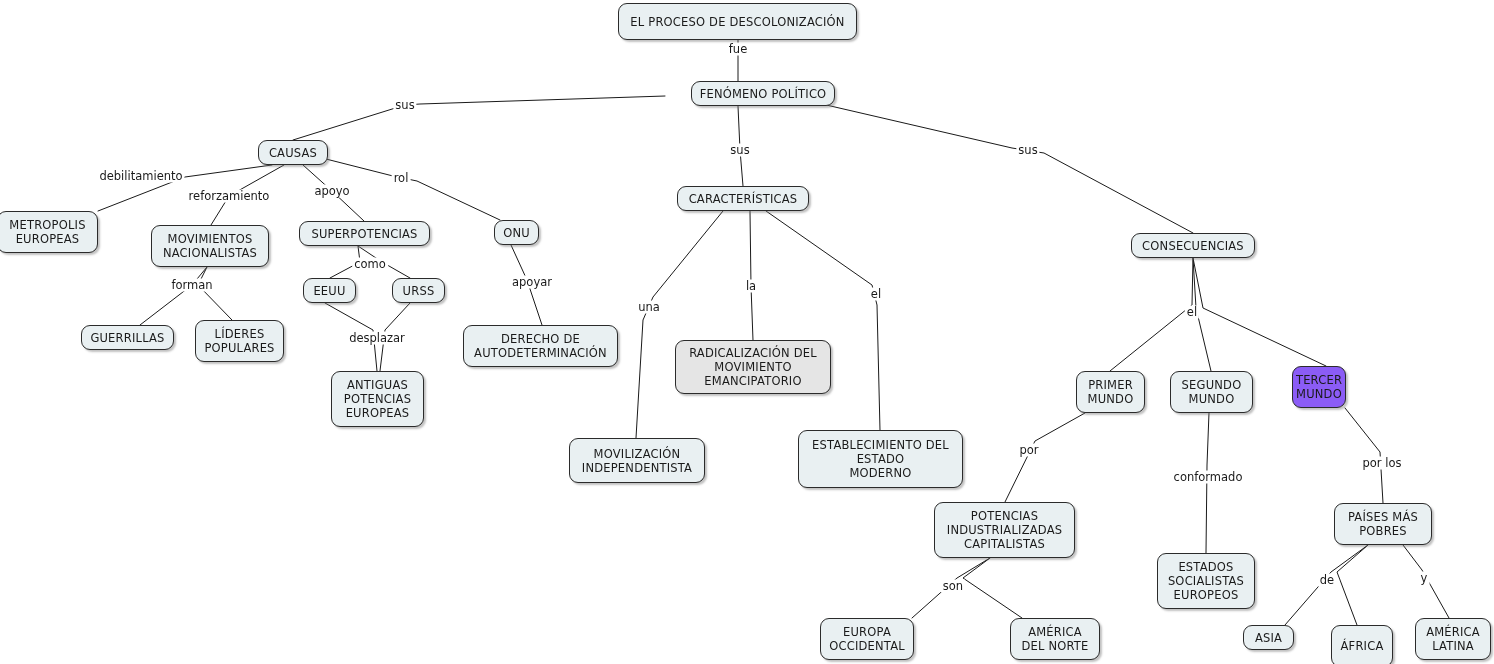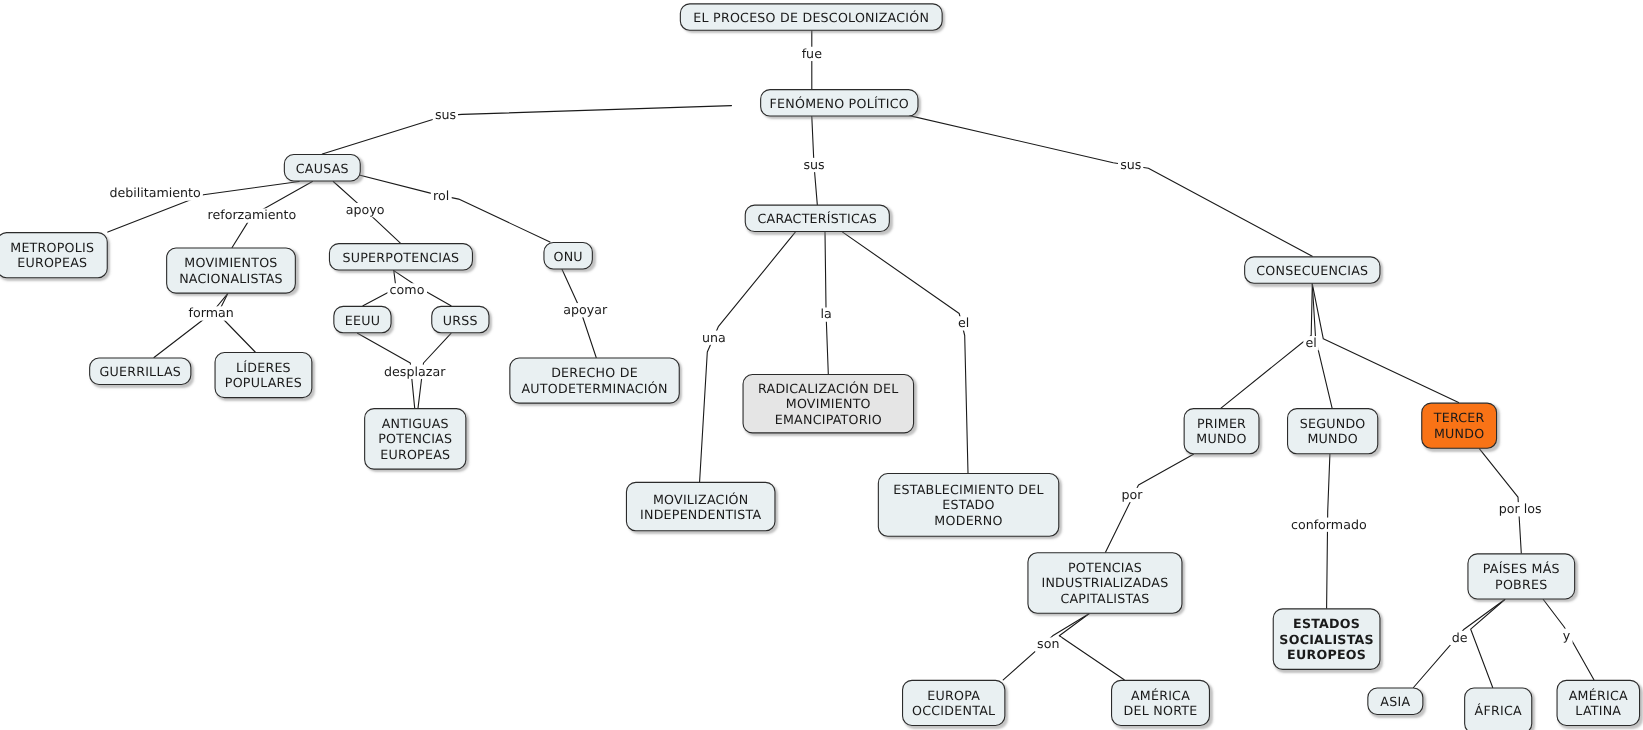--- a/index.html
+++ b/index.html
@@ -112,21 +112,21 @@
       <div class="cmap-link-label" style="left: 876px; top: 294px;">el</div>
       <div class="cmap-link-label" style="left: 1192px; top: 312px;">el</div>
       <div class="cmap-link-label" style="left: 1029px; top: 450px;">por</div>
       <div class="cmap-link-label" style="left: 1208px; top: 477px;">conformado</div>
       <div class="cmap-link-label" style="left: 1382px; top: 463px;">por los</div>
       <div class="cmap-link-label" style="left: 953px; top: 586px; text-align: center;">son</div>
       <div class="cmap-link-label" style="left: 1327px; top: 580px;">de</div>
       <div class="cmap-link-label" style="left: 1424px; top: 578px;">y</div>
     </div>
   <div id="cmap-nodes">
-      <div class="cmap-node" style="left: 618px; top: 3px; width: 239px; height: 25px; background: rgb(233, 240, 242); border-color: rgb(43, 43, 43); color: rgb(26, 26, 26);">EL PROCESO DE DESCOLONIZACIÓN</div>
+      <div class="cmap-node" style="left: 618px; top: 3px; width: 239px; height: 37px; background: rgb(233, 240, 242); border-color: rgb(43, 43, 43); color: rgb(26, 26, 26);">EL PROCESO DE DESCOLONIZACIÓN</div>
       <div class="cmap-node" style="left: 665px; top: 81px; width: 144px; height: 25px; background: rgb(233, 240, 242); border-color: rgb(43, 43, 43); color: rgb(26, 26, 26); margin-left: 26px;">FENÓMENO POLÍTICO</div>
       <div class="cmap-node" style="left: 258px; top: 140px; width: 70px; height: 25px; background: rgb(233, 240, 242); border-color: rgb(43, 43, 43); color: rgb(26, 26, 26);">CAUSAS</div>
       <div class="cmap-node" style="left: 677px; top: 186px; width: 132px; height: 25px; background: rgb(233, 240, 242); border-color: rgb(43, 43, 43); color: rgb(26, 26, 26);">CARACTERÍSTICAS</div>
       <div class="cmap-node" style="left: 1131px; top: 233px; width: 124px; height: 25px; background: rgb(233, 240, 242); border-color: rgb(43, 43, 43); color: rgb(26, 26, 26);">CONSECUENCIAS</div>
       <div class="cmap-node" style="left: -3px; top: 211px; width: 101px; height: 42px; background: rgb(233, 240, 242); border-color: rgb(43, 43, 43); color: rgb(26, 26, 26);">METROPOLIS
 EUROPEAS</div>
       <div class="cmap-node" style="left: 151px; top: 225px; width: 118px; height: 42px; background: rgb(233, 240, 242); border-color: rgb(43, 43, 43); color: rgb(26, 26, 26);">MOVIMIENTOS
 NACIONALISTAS</div>
       <div class="cmap-node" style="left: 299px; top: 221px; width: 131px; height: 25px; background: rgb(233, 240, 242); border-color: rgb(43, 43, 43); color: rgb(26, 26, 26);">SUPERPOTENCIAS</div>
       <div class="cmap-node" style="left: 494px; top: 220px; width: 45px; height: 25px; background: rgb(233, 240, 242); border-color: rgb(43, 43, 43); color: rgb(26, 26, 26);">ONU</div>
@@ -145,26 +145,26 @@
       <div class="cmap-node" style="left: 675px; top: 340px; width: 156px; height: 54px; background: #e5e5e5; border-color: rgb(43, 43, 43); color: rgb(26, 26, 26);">RADICALIZACIÓN DEL
 MOVIMIENTO
 EMANCIPATORIO</div>
       <div class="cmap-node" style="left: 798px; top: 430px; width: 165px; height: 58px; background: rgb(233, 240, 242); border-color: rgb(43, 43, 43); color: rgb(26, 26, 26);">ESTABLECIMIENTO DEL
 ESTADO
 MODERNO</div>
       <div class="cmap-node" style="left: 1076px; top: 371px; width: 69px; height: 42px; background: rgb(233, 240, 242); border-color: rgb(43, 43, 43); color: rgb(26, 26, 26);">PRIMER
 MUNDO</div>
       <div class="cmap-node" style="left: 1170px; top: 371px; width: 83px; height: 42px; background: rgb(233, 240, 242); border-color: rgb(43, 43, 43); color: rgb(26, 26, 26);">SEGUNDO
 MUNDO</div>
-      <div class="cmap-node" style="left: 1292px; top: 366px; width: 69px; height: 42px; background: #f97316; border-color: rgb(43, 43, 43); color: rgb(26, 26, 26);">TERCER
+      <div class="cmap-node" style="left: 1292px; top: 366px; width: 54px; height: 42px; background: #8b5cf6; border-color: rgb(43, 43, 43); color: rgb(26, 26, 26);">TERCER
 MUNDO</div>
       <div class="cmap-node" style="left: 934px; top: 502px; width: 141px; height: 56px; background: rgb(233, 240, 242); border-color: rgb(43, 43, 43); color: rgb(26, 26, 26);">POTENCIAS
 INDUSTRIALIZADAS
 CAPITALISTAS</div>
-      <div class="cmap-node" style="left: 1157px; top: 553px; width: 98px; height: 56px; background: rgb(233, 240, 242); border-color: rgb(43, 43, 43); color: rgb(26, 26, 26); font-weight: bold;">ESTADOS
+      <div class="cmap-node" style="left: 1157px; top: 553px; width: 98px; height: 56px; background: rgb(233, 240, 242); border-color: rgb(43, 43, 43); color: rgb(26, 26, 26);">ESTADOS
 SOCIALISTAS
 EUROPEOS</div>
       <div class="cmap-node" style="left: 1334px; top: 503px; width: 98px; height: 42px; background: rgb(233, 240, 242); border-color: rgb(43, 43, 43); color: rgb(26, 26, 26);">PAÍSES MÁS
 POBRES</div>
       <div class="cmap-node" style="left: 820px; top: 618px; width: 94px; height: 42px; background: rgb(233, 240, 242); border-color: rgb(43, 43, 43); color: rgb(26, 26, 26);">EUROPA
 OCCIDENTAL</div>
       <div class="cmap-node" style="left: 1010px; top: 618px; width: 90px; height: 42px; background: rgb(233, 240, 242); border-color: rgb(43, 43, 43); color: rgb(26, 26, 26);">AMÉRICA
 DEL NORTE</div>
       <div class="cmap-node" style="left: 1243px; top: 625px; width: 51px; height: 25px; background: rgb(233, 240, 242); border-color: rgb(43, 43, 43); color: rgb(26, 26, 26);">ASIA</div>
       <div class="cmap-node" style="left: 1331px; top: 625px; width: 62px; height: 42px; background: rgb(233, 240, 242); border-color: rgb(43, 43, 43); color: rgb(26, 26, 26);">ÁFRICA</div>

